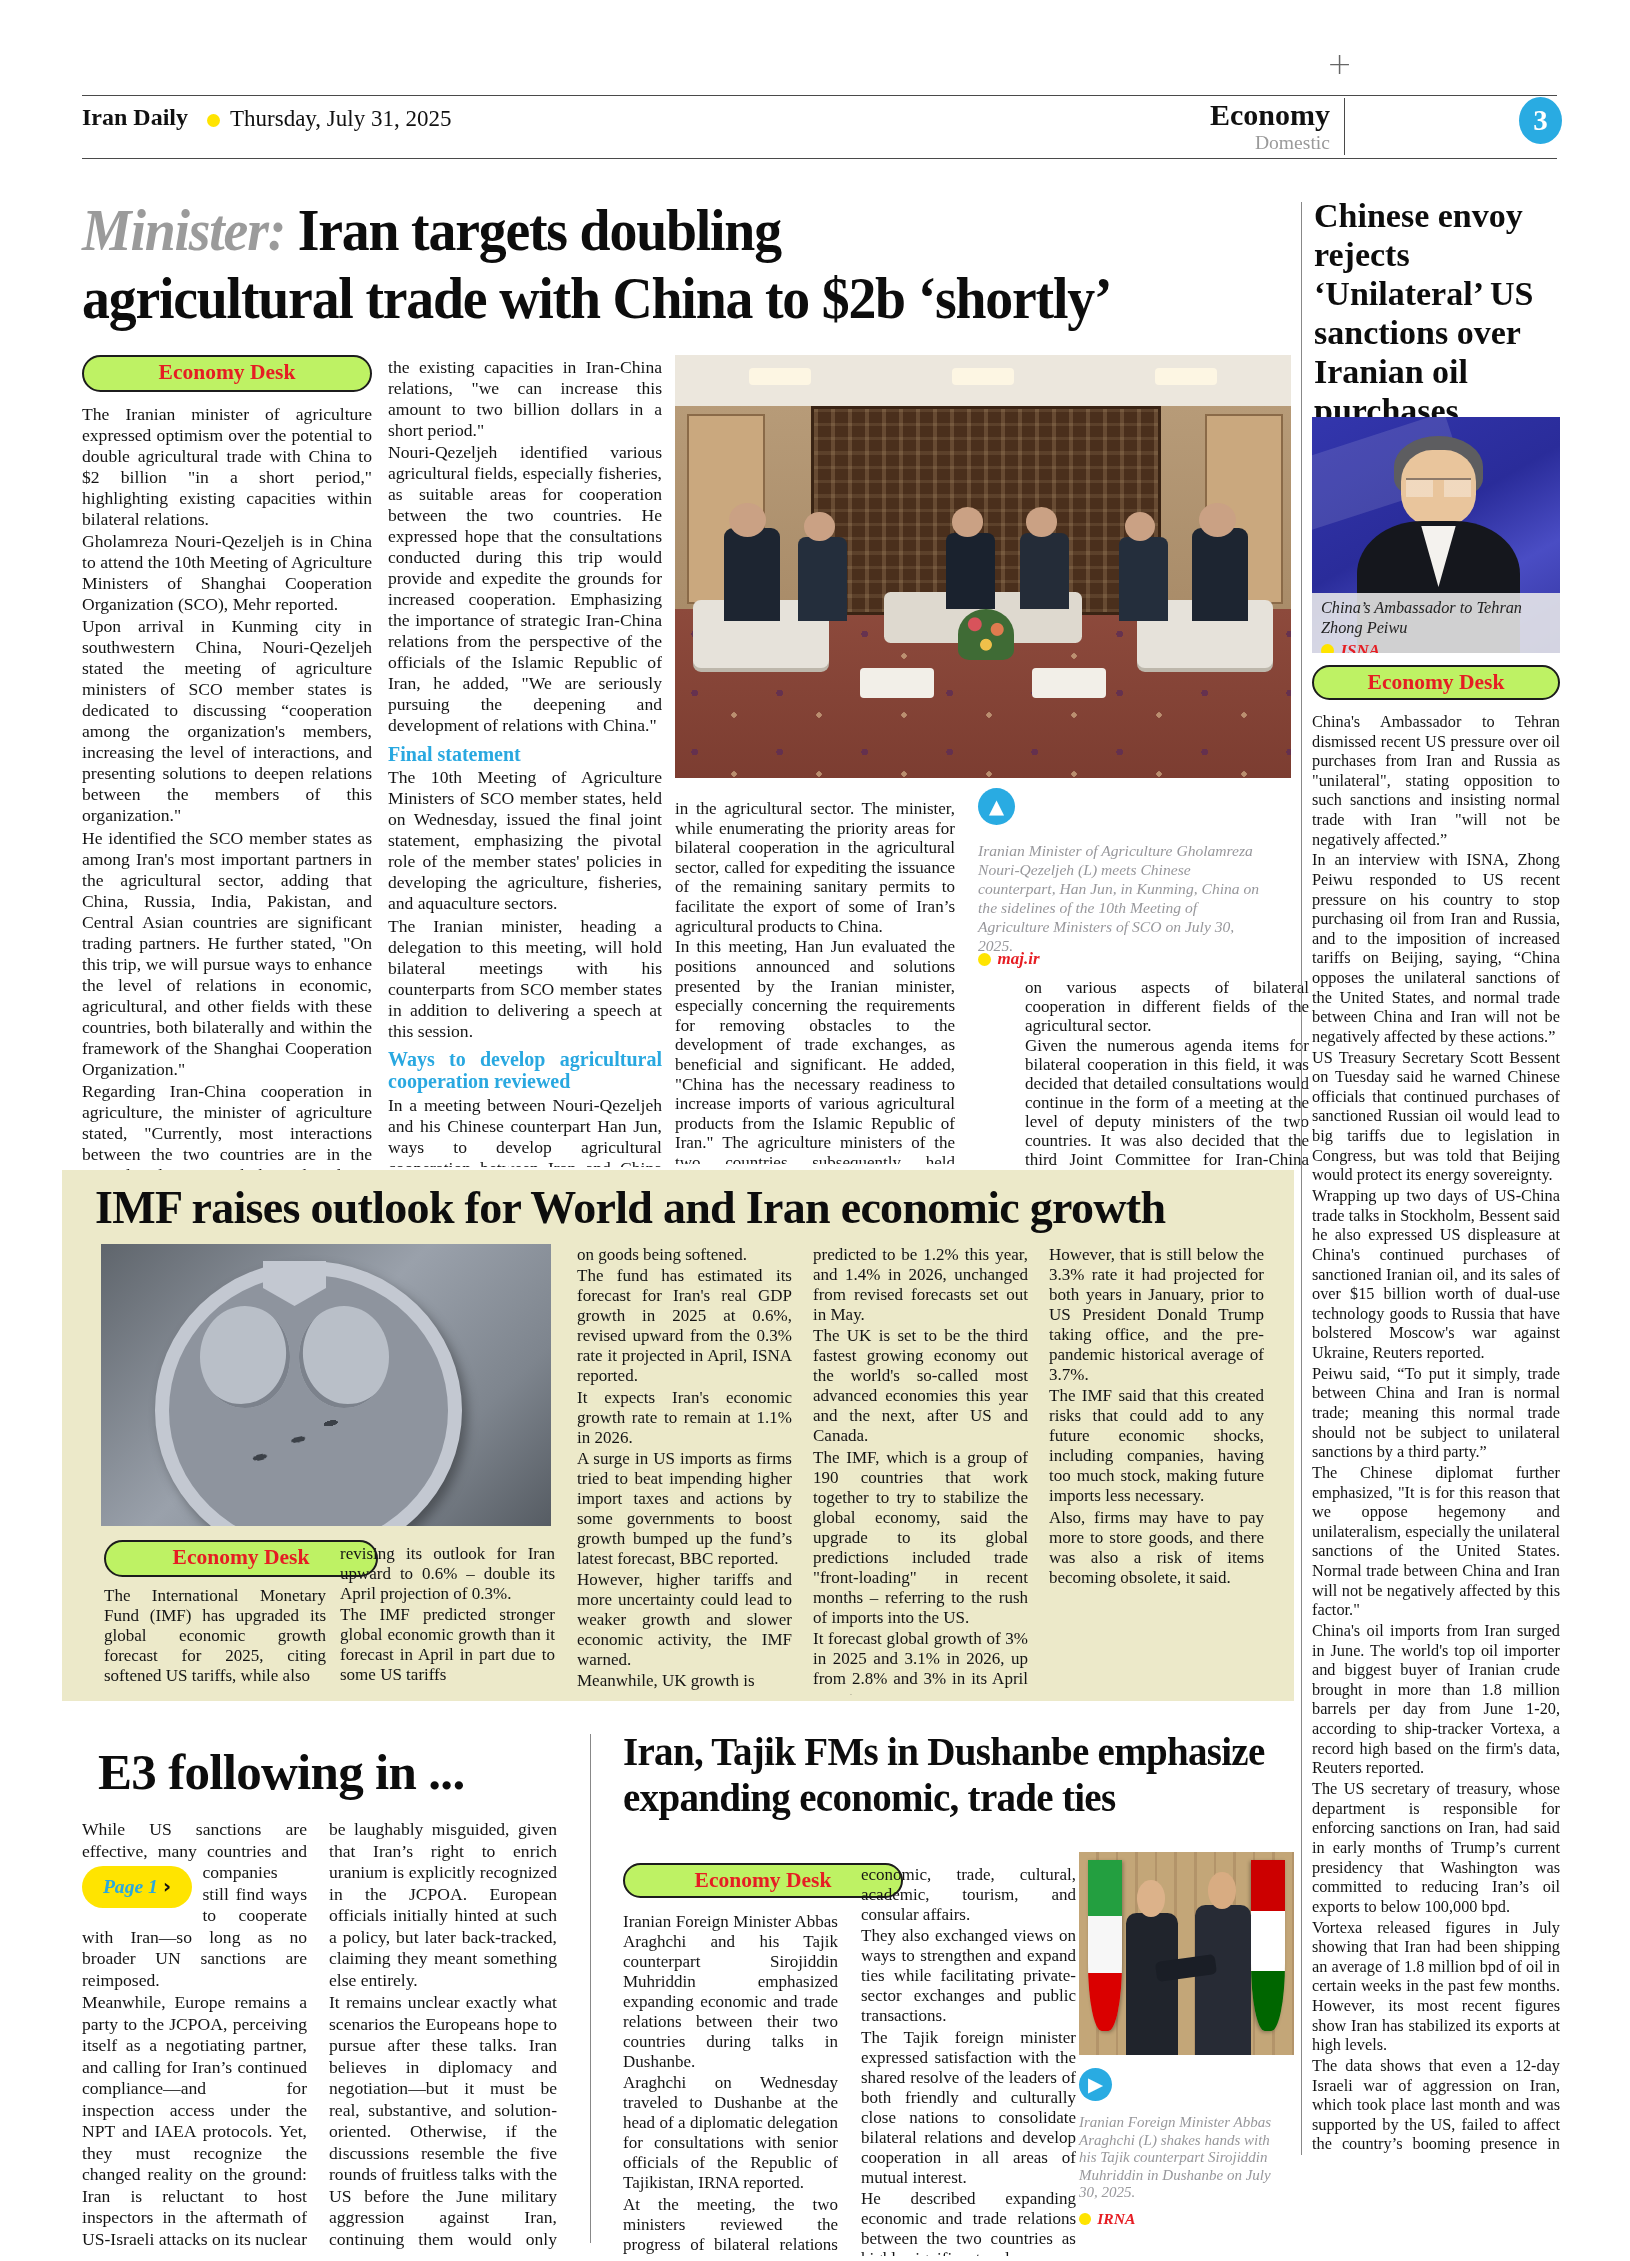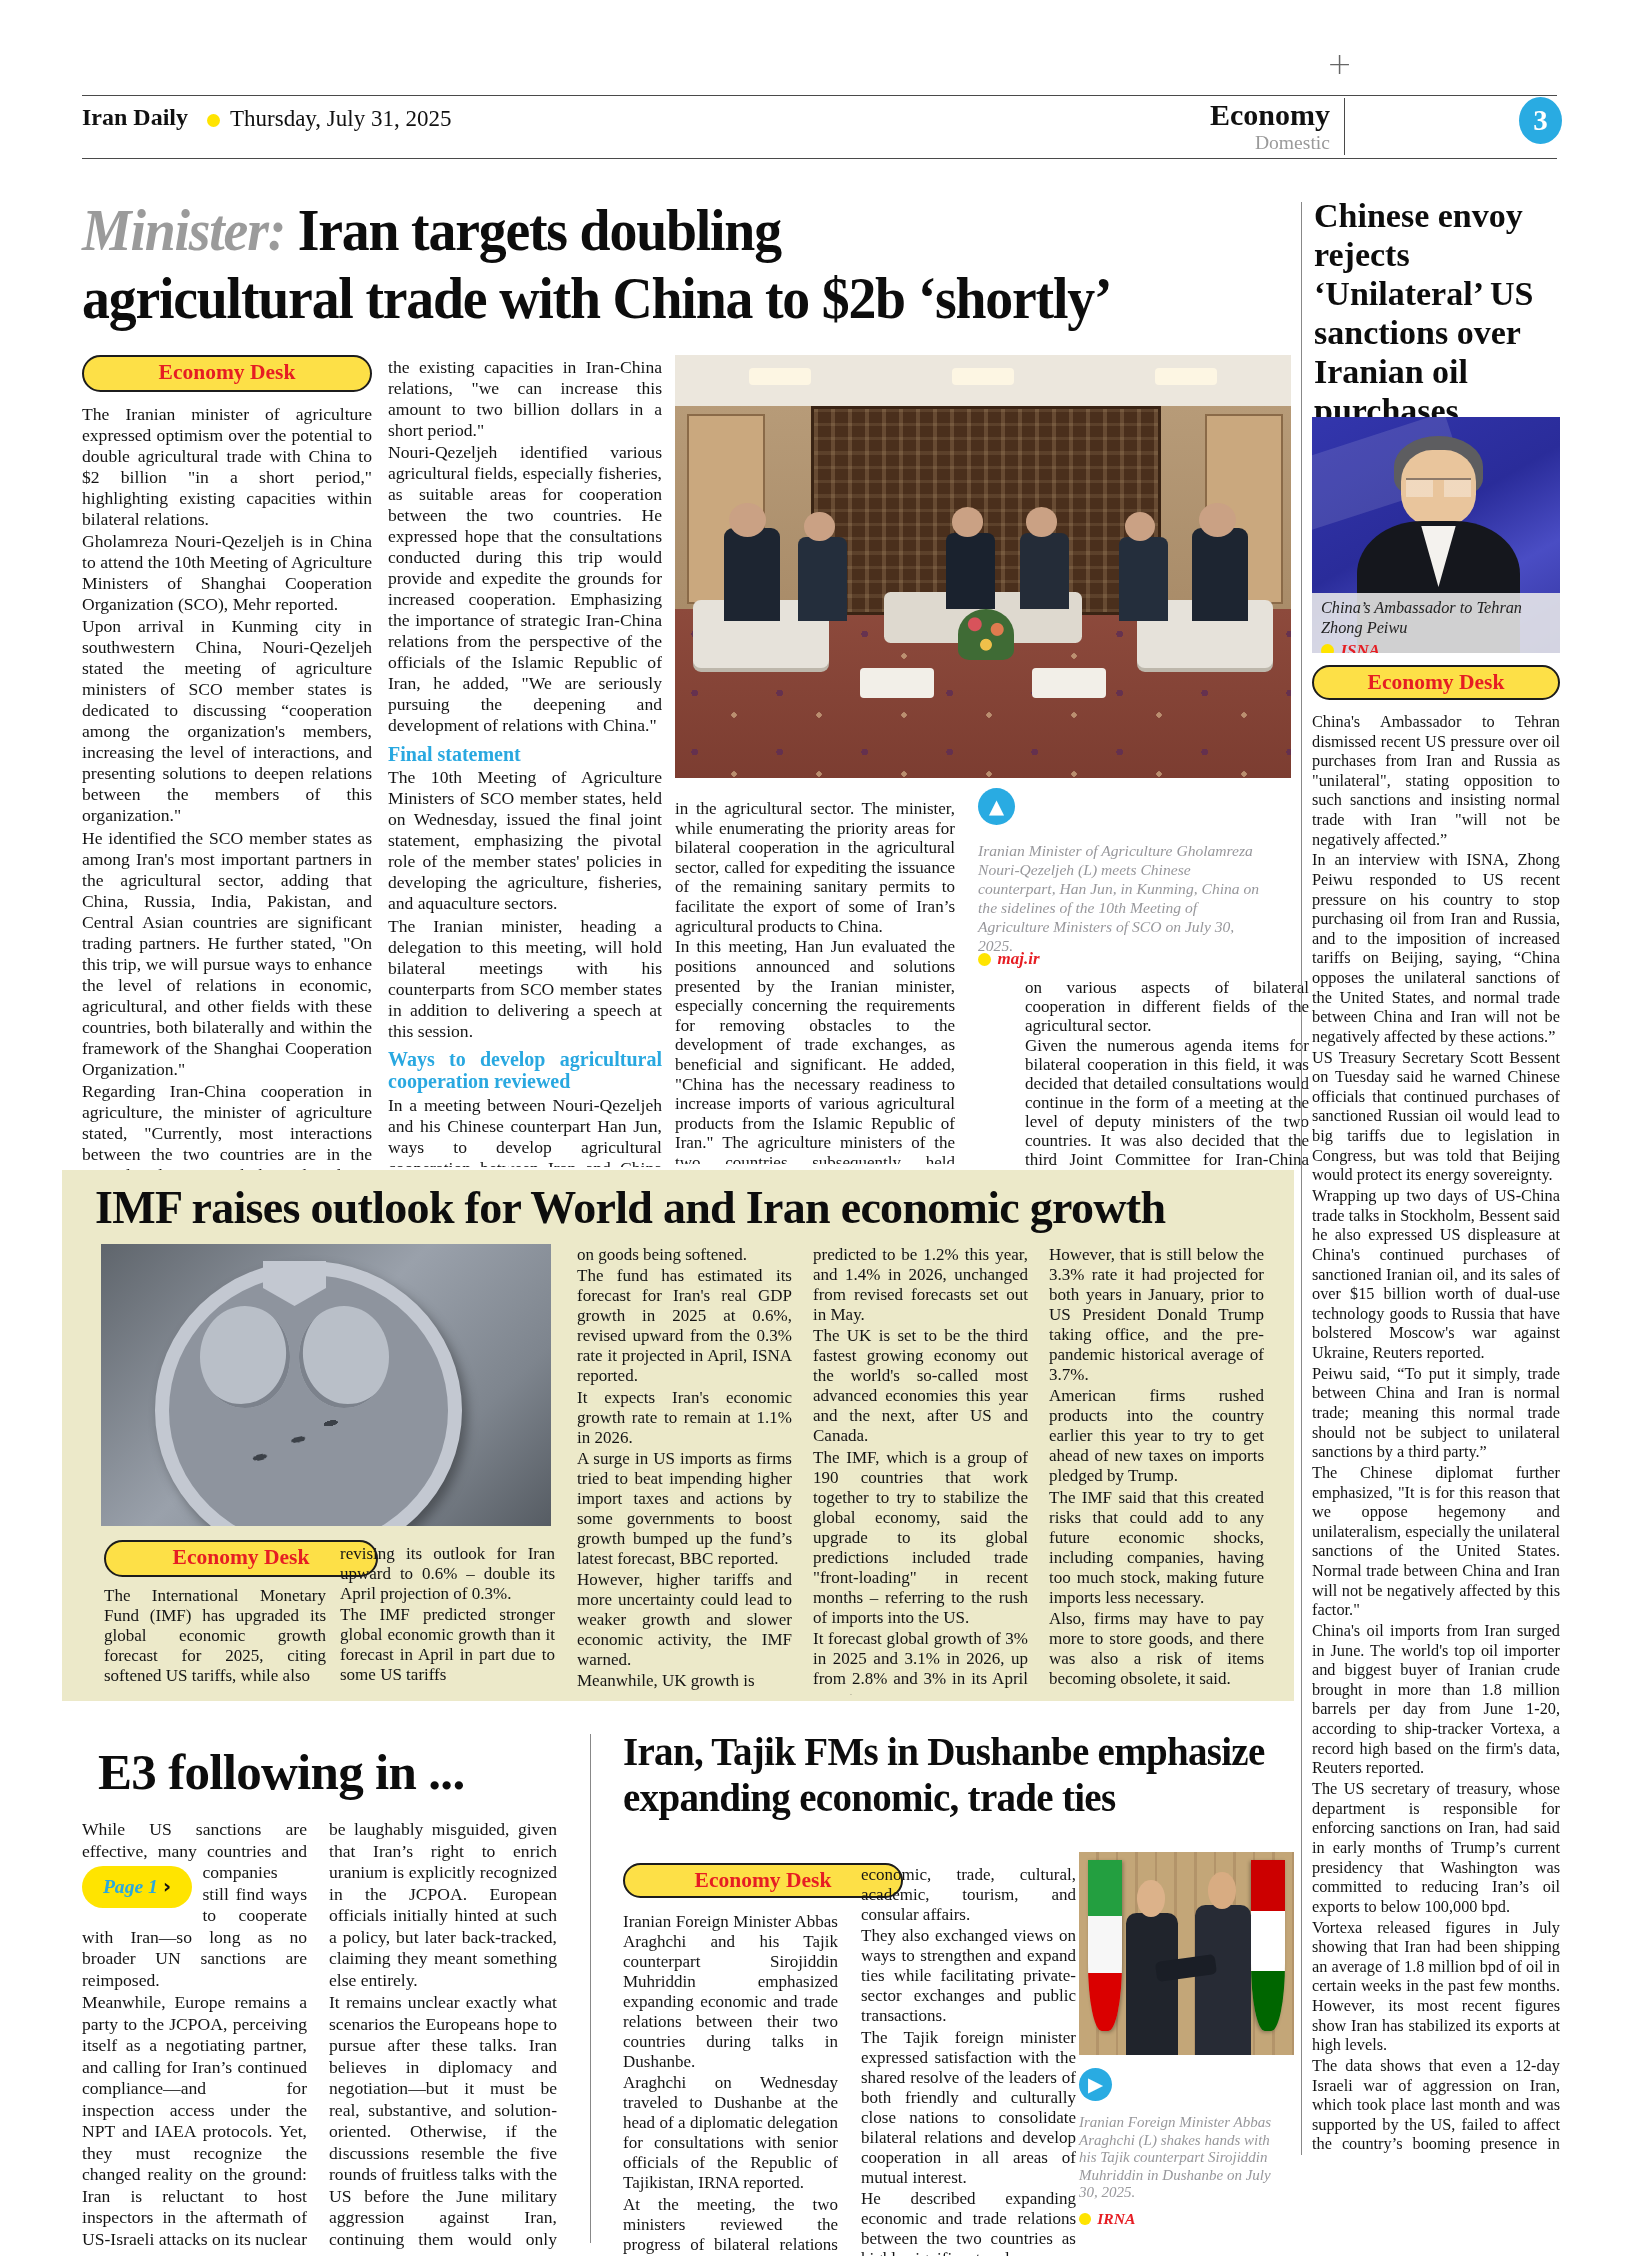--- a/index.html
+++ b/index.html
@@ -3,21 +3,21 @@
 <meta charset="utf-8">
 <style>
   html,body{margin:0;padding:0;background:#fff;}
   #page{position:relative;width:1630px;height:2261px;background:#fff;overflow:hidden;
         font-family:"Liberation Serif",serif;color:#111;}
   .abs{position:absolute;}
   .rule{background:#4a4a4a;}
   .body-text{font-size:17.6px;line-height:21px;text-align:justify;color:#141414;overflow:hidden;}
   .body-text p{margin:0 0 1.3px 0;}
   .desk-badge{border:2px solid #1c1c1c;border-radius:26px;text-align:center;
-              color:#e61d23;font-weight:bold;font-size:21.5px;line-height:31px;background:#fde047;}
+              color:#e61d23;font-weight:bold;font-size:21.5px;line-height:31px;background:#bef264;}
   .subhead{color:#29a8e0;font-weight:bold;font-size:20px;line-height:22px;margin:6.5px 0 2.6px 0;}
   .caption{color:#97979b;font-style:italic;font-size:15.6px;line-height:19px;text-align:left;}
   .source-row{display:flex;align-items:center;gap:6.5px;margin-top:5.2px;}
   .dot{width:13px;height:13px;border-radius:50%;background:#ffe400;display:inline-block;flex:0 0 auto;}
   .source-name{color:#e61d23;font-style:italic;font-weight:bold;font-size:17px;}
   .headline{font-weight:bold;color:#0d0d0d;}
   .blue-btn{width:37px;height:37px;border-radius:50%;background:#29abe2;color:#fff;
             display:flex;align-items:center;justify-content:center;font-size:19.6px;font-weight:bold;
             font-family:"DejaVu Sans",sans-serif;}
   .photo{overflow:hidden;}
@@ -183,21 +183,20 @@
     <p>Meanwhile, UK growth is</p>
   </div>
   <div class="abs body-text" style="left:813px;top:1245px;width:215px;height:450px;font-size:17px;line-height:20px;">
     <p>predicted to be 1.2% this year, and 1.4% in 2026, unchanged from revised forecasts set out in May.</p>
     <p>The UK is set to be the third fastest growing economy out the world's so-called most advanced economies this year and the next, after US and Canada.</p>
     <p>The IMF, which is a group of 190 countries that work together to try to stabilize the global economy, said the upgrade to its global predictions included trade "front-loading" in recent months – referring to the rush of imports into the US.</p>
     <p>It forecast global growth of 3% in 2025 and 3.1% in 2026, up from 2.8% and 3% in its April report.</p>
   </div>
   <div class="abs body-text" style="left:1049px;top:1245px;width:215px;height:450px;font-size:17px;line-height:20px;">
     <p>However, that is still below the 3.3% rate it had projected for both years in January, prior to US President Donald Trump taking office, and the pre-pandemic historical average of 3.7%.</p>
-    <p>American firms rushed products into the country earlier this year to try to get ahead of new taxes on imports pledged by Trump.</p>
     <p>The IMF said that this created risks that could add to any future economic shocks, including companies, having too much stock, making future imports less necessary.</p>
     <p>Also, firms may have to pay more to store goods, and there was also a risk of items becoming obsolete, it said.</p>
   </div>
 
   <h2 class="abs headline" style="left:82px;top:1727px;width:522px;margin:16px;font-size:51px;letter-spacing:-0.7px;">
     <span>E3 following in ...</span>
   </h2>
   <div class="abs body-text" style="left:82px;top:1819px;width:225px;height:434px;line-height:21.5px;">
     <p>
       <span> While US sanctions are effective, many countries and companies </span>

